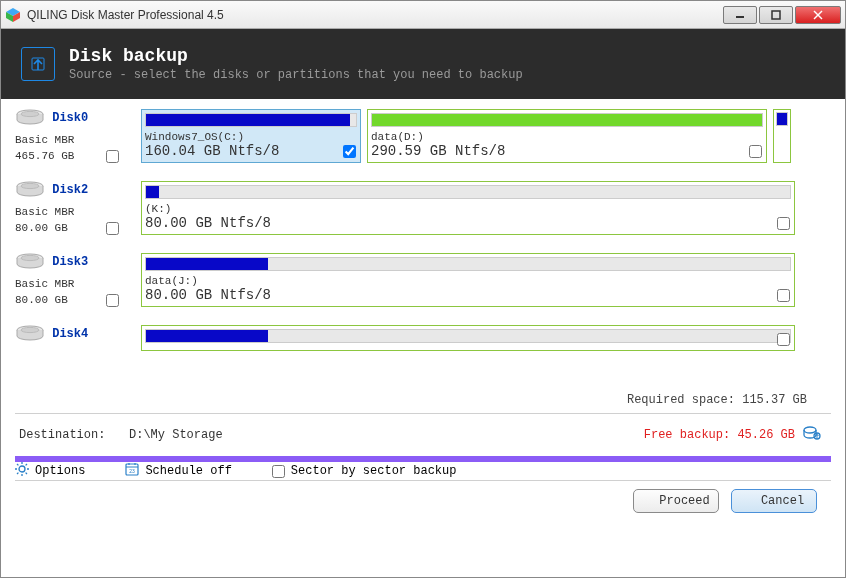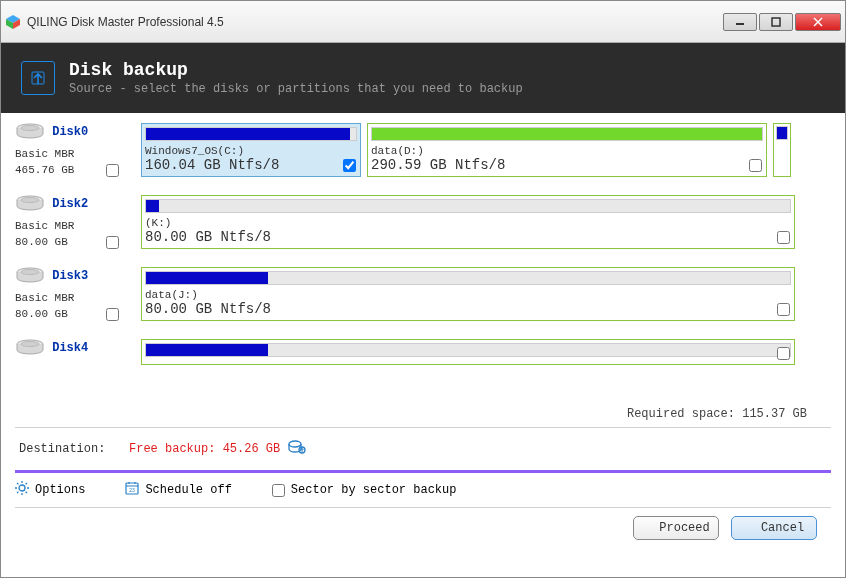--- a/index.html
+++ b/index.html
@@ -1,18 +1,18 @@
 <!DOCTYPE html>
 <html><head>
 <meta charset="utf-8">
 <style>
 * { box-sizing: border-box; margin: 0; padding: 0; }
 body { font-family: "Courier New", monospace; font-size: 12px; background: #fff; width: 846px; height: 578px; overflow: hidden; border: 1px solid #888; }
 
-.titlebar { height: 42px; background: linear-gradient(to bottom, #fafafa, #e9e9e9); border-bottom: 1px solid #aaa; display: flex; align-items: center; padding: 0 4px; font-family: "Segoe UI", Tahoma, sans-serif; font-size: 12px; color: #333; }
+.titlebar { height: 28px; background: linear-gradient(to bottom, #fafafa, #e9e9e9); border-bottom: 1px solid #aaa; display: flex; align-items: center; padding: 0 4px; font-family: "Segoe UI", Tahoma, sans-serif; font-size: 12px; color: #333; }
 .titlebar .cube-icon { width: 16px; height: 16px; margin-right: 6px; display: inline-flex; align-items: center; justify-content: center; }
 .titlebar .title-text { flex: 1; }
 .titlebar .winbtns { display: flex; gap: 2px; }
 .titlebar .winbtn { width: 34px; height: 18px; border: 1px solid #7a7a7a; border-radius: 2px; display: flex; align-items: center; justify-content: center; font-size: 10px; cursor: pointer; font-family: sans-serif; }
 .titlebar .winbtn.min { background: linear-gradient(#e9e9e9,#d5d5d5); }
 .titlebar .winbtn.max { background: linear-gradient(#e9e9e9,#d5d5d5); }
 .titlebar .winbtn.close { background: linear-gradient(#f07070,#d92020); color: #fff; width: 46px; }
 
 .header { height: 70px; background: #2c2c2c; display: flex; align-items: center; padding: 0 20px; }
 .header .hicon { width: 34px; height: 34px; border: 1px solid #1e88e5; border-radius: 3px; margin-right: 14px; display: flex; align-items: center; justify-content: center; color: #1e88e5; font-size: 16px; }
@@ -54,21 +54,21 @@
 
 .sep { border-top: 1px solid #d0d0d0; }
 
 .form-area { padding: 6px 4px; }
 .form-row { display: flex; align-items: center; padding: 6px 0; font-size: 12px; font-family: "Courier New", monospace; }
 .form-label { width: 110px; color: #333; }
 .form-value { flex: 1; color: #333; }
 .free-space { color: #e02020; margin-right: 8px; }
 .storage-icon { color: #2a80c8; font-size: 14px; cursor: pointer; margin-right: 6px; }
 
-.options-row { display: flex; align-items: center; padding: 8px 0; gap: 40px; font-size: 12px; border-top: 3px solid #8b5cf6; border-bottom: 1px solid #d0d0d0; font-family: "Courier New", monospace; }
+.options-row { display: flex; align-items: center; padding: 0 0; gap: 40px; font-size: 12px; border-top: 6px solid #8b5cf6; border-bottom: 1px solid #d0d0d0; font-family: "Courier New", monospace; }
 .opt-link { display: flex; align-items: center; gap: 6px; cursor: pointer; }
 .opt-link .gear { color: #2a80c8; }
 .opt-link .cal { color: #2a80c8; }
 .sector-label { display: flex; align-items: center; gap: 6px; cursor: pointer; }
 
 .footer { display: flex; justify-content: flex-end; align-items: center; gap: 12px; padding: 8px 14px 0; }
 .footer button { width: 86px; height: 24px; font-family: "Courier New", monospace; font-size: 12px; border: 1px solid #8a8a8a; border-radius: 5px; cursor: pointer; padding-left: 17px; }
 .footer .proceed { background: linear-gradient(#fdfdfd,#ececec); color: #333; }
 .footer .cancel { background: linear-gradient(#eaf3fb,#cfe4f5); border-color: #4a90d9; color: #333; }
 
@@ -242,20 +242,21 @@
     <span>Required space:</span>
     <span> </span>
     <span>115.37 GB</span>
   </div>
 
   <div class="sep"></div>
 
   <div class="form-area">
     <div class="form-row">
       <div class="form-label">Destination:</div>
+      <div class="form-value">D:\My Storage</div>
       <div class="free-space">
         <span>Free backup:</span> <span>45.26 GB</span>
       </div>
       <span class="storage-icon">
         <svg width="18" height="14" viewBox="0 0 18 14">
             <ellipse cx="7" cy="4" rx="6" ry="3" fill="none" stroke="#2a80c8" stroke-width="1.3"></ellipse>
             <path d="M1 4 v5 a6 3 0 0 0 12 0 v-5" fill="none" stroke="#2a80c8" stroke-width="1.3"></path>
             <circle cx="14" cy="10" r="3" fill="none" stroke="#2a80c8" stroke-width="1.3"></circle>
             <path d="M14 8 v4 M12.5 10 l1.5 -1.5 l1.5 1.5" stroke="#2a80c8" fill="none" stroke-width="1"></path>
           </svg>

